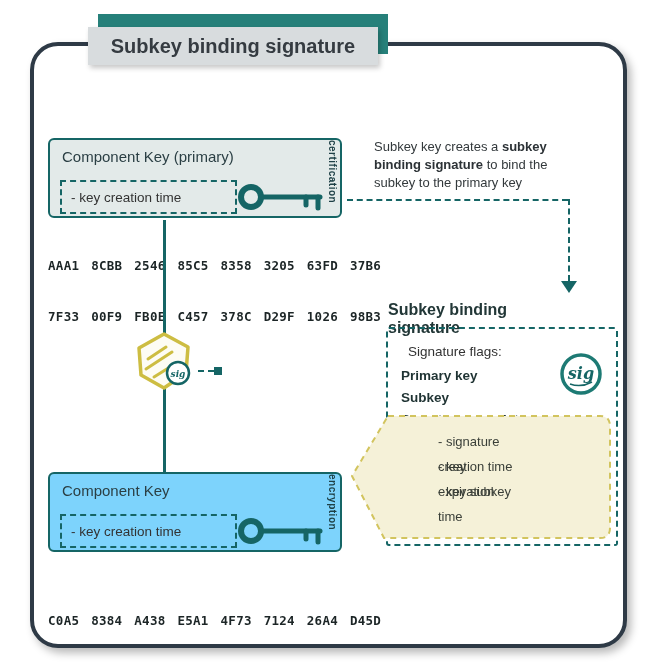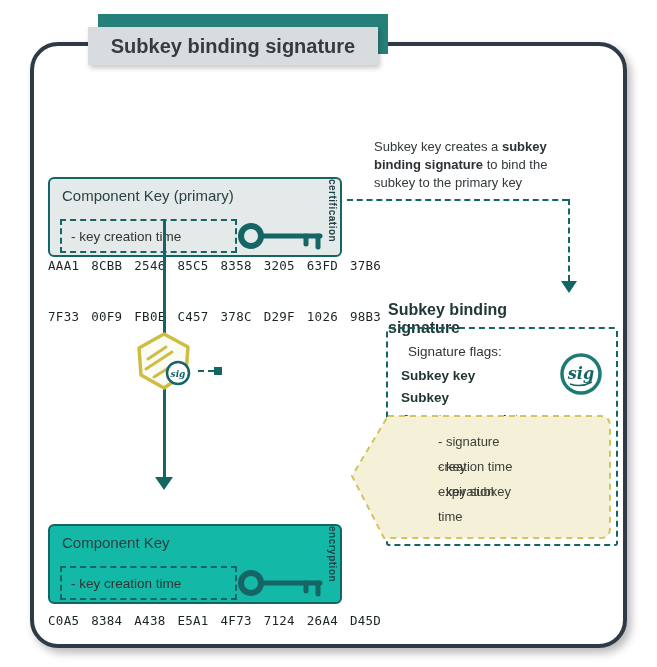--- a/index.html
+++ b/index.html
@@ -8,30 +8,30 @@
 
   .frame{position:absolute;left:30px;top:42px;width:589px;height:598px;
          border:4px solid #2e3a46;border-radius:28px;background:#fff;
          box-shadow:4px 5px 8px rgba(0,0,0,0.28);}
 
   .banner-teal{position:absolute;left:98px;top:14px;width:290px;height:40px;background:#26807a;}
   .banner-gray{position:absolute;left:88px;top:27px;width:290px;height:38px;background:#d8dcde;
                display:flex;align-items:center;justify-content:center;
                font-size:20px;font-weight:700;color:#353b41;box-shadow:2px 3px 5px rgba(0,0,0,0.22);}
 
-  .keybox{position:absolute;width:294px;height:80px;border:2.5px solid #156565;border-radius:6px;box-sizing:border-box;margin-top:39px;}
+  .keybox{position:absolute;width:294px;height:80px;border:2.5px solid #156565;border-radius:6px;box-sizing:border-box;}
   .keybox .kb-title{position:absolute;left:12px;top:8px;font-size:15px;color:#2b3f44;}
   .kb-attr{position:absolute;left:10px;top:40px;width:164px;height:30px;border:2px dashed #156565;
            display:flex;align-items:center;padding-left:9px;font-size:13.5px;color:#333;box-sizing:content-box;}
   .kb-key{position:absolute;left:186px;top:40px;}
   .kb-side{position:absolute;right:2px;top:0;height:100%;display:flex;align-items:center;
            writing-mode:vertical-rl;font-size:10px;font-weight:700;letter-spacing:0.5px;color:#1e4046;}
 
   .fp{position:absolute;left:48px;font-family:"DejaVu Sans Mono",monospace;font-size:12.5px;
-      line-height:17px;color:#1c2526;letter-spacing:0.3px;word-spacing:4px;white-space:pre;}
+      line-height:17px;color:#1c2526;letter-spacing:0.3px;word-spacing:4px;white-space:pre;font-weight:bold;}
 
   .varrow-line{position:absolute;left:163px;top:220px;width:3px;height:258px;background:#156565;}
   .varrow-head{position:absolute;left:155px;top:477px;width:0;height:0;
                border-left:9px solid transparent;border-right:9px solid transparent;border-top:13px solid #156565;}
 
   .leader{position:absolute;left:198px;top:370px;width:16px;height:0;border-top:2px dashed #156565;}
   .leader-dot{position:absolute;left:214px;top:367px;width:8px;height:8px;background:#156565;}
 
   .annotation{position:absolute;left:374px;top:138px;width:214px;font-size:13px;line-height:1.38;color:#33393c;}
   .annotation b{font-weight:700;color:#2c3236;}
@@ -97,40 +97,40 @@
     <span>Subkey key creates a </span><b>subkey binding signature</b><span> to bind the subkey to the primary key</span>
   </div>
 
   <div class="conn-h"></div>
   <div class="conn-v"></div>
   <div class="conn-head"></div>
 
   <div class="panel-title">Subkey binding signature</div>
   <div class="panel">
     <div class="p-sigover">Signature flags:</div>
-    <div class="p-item" style="top:39px;">Subkey key</div>
+    <div class="p-item" style="top:39px;">Primary key</div>
     <div class="p-item" style="top:61px;">Subkey</div>
     <div class="p-item" style="top:83px;">Signature metadata:</div>
     <svg class="p-sigicon" width="46" height="46" viewBox="0 0 46 46">
       <circle cx="23" cy="23" r="19" fill="#ffffff" stroke="#1d7a74" stroke-width="3.5"></circle>
       <text x="23" y="28" text-anchor="middle" font-family="DejaVu Serif, serif" font-style="italic" font-weight="bold" font-size="16" fill="#156565">sig</text>
       <path d="M 12 33 Q 23 37 34 31" fill="none" stroke="#156565" stroke-width="1.5"></path>
     </svg>
   </div>
 
   <svg class="yellow-svg" width="272" height="134" viewBox="0 0 272 134">
     <path d="M 40 6 H 252 Q 262 6 262 16 V 118 Q 262 128 252 128 H 36 L 4 66 Z" fill="#f5f1d8" stroke="#d2c45e" stroke-width="2" stroke-dasharray="6 5" stroke-linejoin="round"></path>
   </svg>
   <div class="meta-items">
     <div>- signature creation time</div>
     <div>- key expiration time</div>
     <div>- key subkey</div>
   </div>
 
-  <div class="keybox" style="left:48px;top:485px;background:#14b8a6;">
+  <div class="keybox" style="left:48px;top:472px;background:#7dd3fc;">
     <div class="kb-title">Component Key</div>
     <div class="kb-attr">- key creation time</div>
     <svg class="kb-key" width="92" height="34" viewBox="0 0 92 34">
       <circle cx="15" cy="17" r="10" fill="none" stroke="#156565" stroke-width="6"></circle>
       <line x1="25" y1="17" x2="84" y2="17" stroke="#156565" stroke-width="5" stroke-linecap="round"></line>
       <line x1="82" y1="17" x2="82" y2="28" stroke="#156565" stroke-width="5" stroke-linecap="round"></line>
       <line x1="70" y1="17" x2="70" y2="25" stroke="#156565" stroke-width="5" stroke-linecap="round"></line>
     </svg>
     <div class="kb-side">encryption</div>
   </div>

